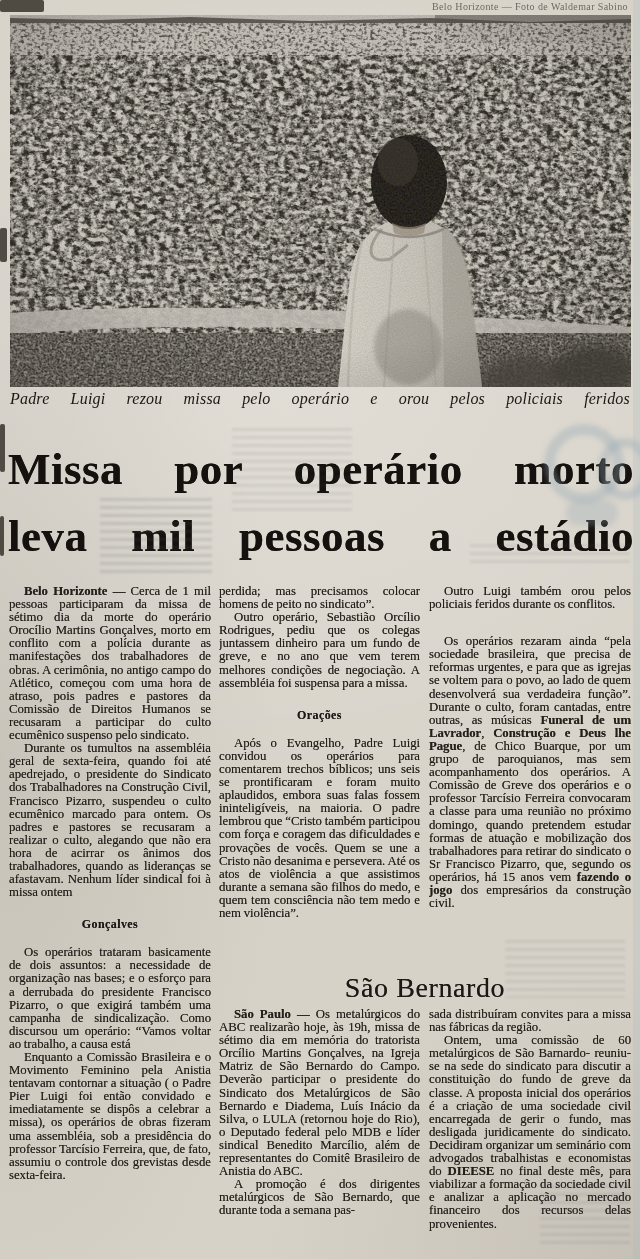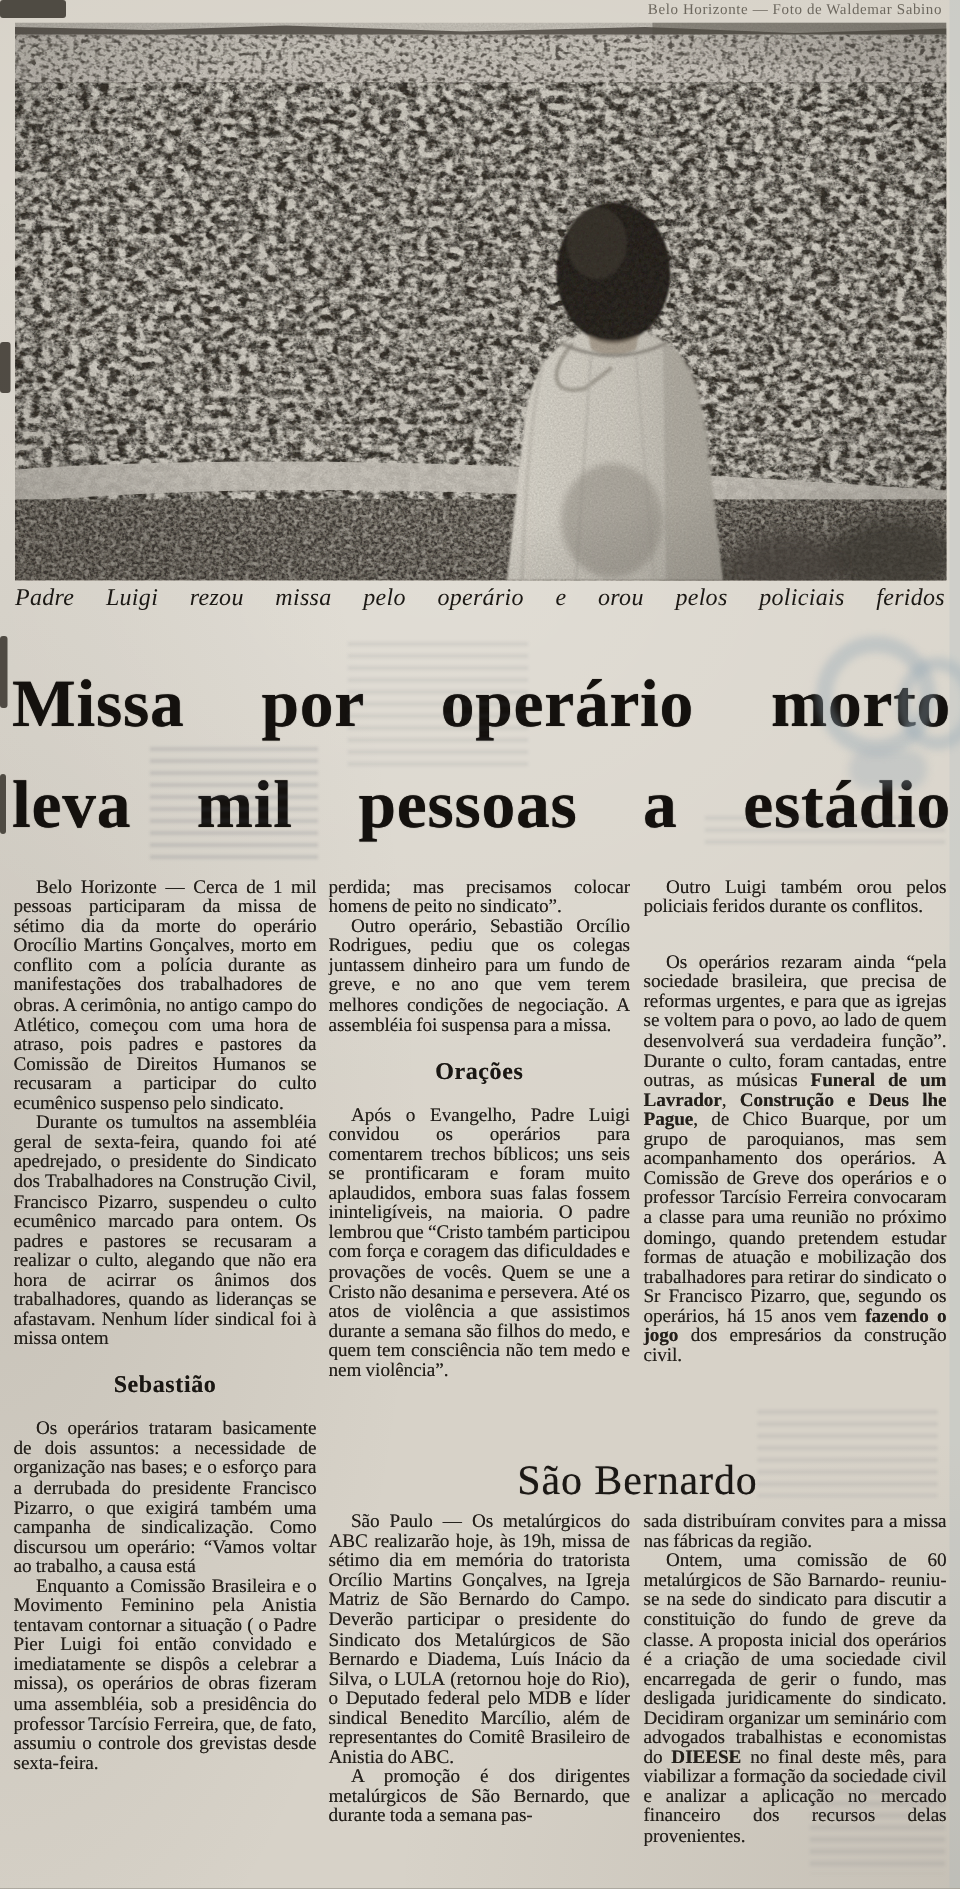--- a/index.html
+++ b/index.html
@@ -30,22 +30,22 @@
     color:#231f1a;text-shadow:0 0 .3px rgba(35,31,26,.65);overflow:hidden;}
   .c1{left:9px;top:585px;width:202px;height:672px;}
   .c2u{left:219px;top:585px;width:201px;height:372px;}
   .c3u{left:429px;top:585px;width:202px;height:372px;}
   .c2l{left:219px;top:1008px;width:201px;height:250px;}
   .c3l{left:429px;top:1008px;width:202px;height:250px;}
   .col p{margin:0;text-indent:15px;}
   .col p.noindent{text-indent:0;}
   .col p.gap8{margin-top:24px;}
   .col p.gap12{}
-  b.lead{font-weight:400;}
-  .subhead{font-size:16px;font-weight:700;text-align:center;text-indent:0;letter-spacing:.4px;
+  b.lead{font-weight:700;}
+  .subhead{font-size:12px;font-weight:700;text-align:center;text-indent:0;letter-spacing:.4px;
     margin:13px 0 10px;line-height:24px;color:#1a1713;}
   .sb-head{position:absolute;left:219px;top:972px;width:412px;text-align:center;
     font-size:28px;font-weight:400;letter-spacing:.6px;color:#1b1815;
     text-shadow:0 0 .5px rgba(27,24,21,.7);}
   
   .ghost{position:absolute;pointer-events:none;}
   .glines{background:repeating-linear-gradient(180deg, rgba(85,92,104,.16) 0 3px, transparent 3px 8px);
     filter:blur(1.1px);}
   .glines.light{background:repeating-linear-gradient(180deg, rgba(85,92,104,.10) 0 3px, transparent 3px 8px);}
   .gring{border-radius:50%;border:11px solid rgba(148,166,180,.36);filter:blur(2.5px);}
@@ -161,21 +161,21 @@
   <div class="caption">Padre Luigi rezou missa pelo operário e orou pelos policiais feridos</div>
 
   <div class="headline">
     <div class="hl">Missa por operário morto</div>
     <div class="hl">leva mil pessoas a estádio</div>
   </div>
 
   <div class="col c1">
     <p><b class="lead">Belo Horizonte —</b><span> Cerca de 1 mil pessoas participaram da missa de sétimo dia da morte do operário Orocílio Martins Gonçalves, morto em conflito com a polícia durante as manifestações dos trabalhadores de obras. A cerimônia, no antigo campo do Atlético, começou com uma hora de atraso, pois padres e pastores da Comissão de Direitos Humanos se recusaram a participar do culto ecumênico suspenso pelo sindicato.</span></p>
     <p>Durante os tumultos na assembléia geral de sexta-feira, quando foi até apedrejado, o presidente do Sindicato dos Trabalhadores na Construção Civil, Francisco Pizarro, suspendeu o culto ecumênico marcado para ontem. Os padres e pastores se recusaram a realizar o culto, alegando que não era hora de acirrar os ânimos dos trabalhadores, quando as lideranças se afastavam. Nenhum líder sindical foi à missa ontem</p>
-    <div class="subhead">Sebastião</div>
+    <div class="subhead">Gonçalves</div>
     <p>Os operários trataram basicamente de dois assuntos: a necessidade de organização nas bases; e o esforço para a derrubada do presidente Francisco Pizarro, o que exigirá também uma campanha de sindicalização. Como discursou um operário: “Vamos voltar ao trabalho, a causa está</p>
     <p>Enquanto a Comissão Brasileira e o Movimento Feminino pela Anistia tentavam contornar a situação ( o Padre Pier Luigi foi então convidado e imediatamente se dispôs a celebrar a missa), os operários de obras fizeram uma assembléia, sob a presidência do professor Tarcísio Ferreira, que, de fato, assumiu o controle dos grevistas desde sexta-feira.</p>
   </div>
 
   <div class="col c2u">
     <p class="noindent">perdida; mas precisamos colocar homens de peito no sindicato”.</p>
     <p>Outro operário, Sebastião Orcílio Rodrigues, pediu que os colegas juntassem dinheiro para um fundo de greve, e no ano que vem terem melhores condições de negociação. A assembléia foi suspensa para a missa.</p>
     <div class="subhead">Orações</div>
     <p>Após o Evangelho, Padre Luigi convidou os operários para comentarem trechos bíblicos; uns seis se prontificaram e foram muito aplaudidos, embora suas falas fossem ininteligíveis, na maioria. O padre lembrou que “Cristo também participou com força e coragem das dificuldades e provações de vocês. Quem se une a Cristo não desanima e persevera. Até os atos de violência a que assistimos durante a semana são filhos do medo, e quem tem consciência não tem medo e nem violência”.</p>
   </div>

